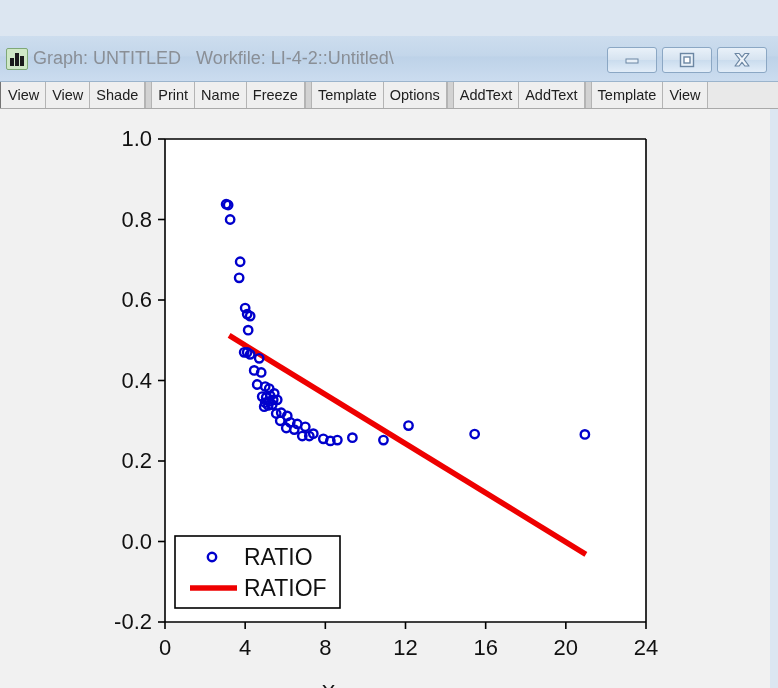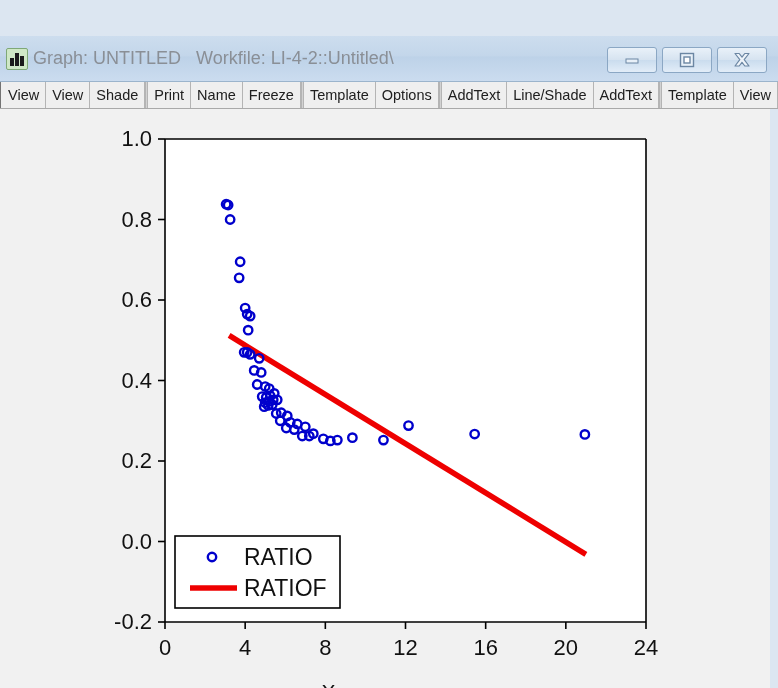--- a/index.html
+++ b/index.html
@@ -180,21 +180,20 @@
     <div class="mbtn">Shade</div>
     <div class="mgap"></div>
     <div class="mbtn">Print</div>
     <div class="mbtn">Name</div>
     <div class="mbtn">Freeze</div>
     <div class="mgap"></div>
     <div class="mbtn">Template</div>
     <div class="mbtn">Options</div>
     <div class="mgap"></div>
     <div class="mbtn">AddText</div>
-    <div class="mbtn">Line/Shade</div>
     <div class="mbtn">AddText</div>
     <div class="mgap"></div>
     <div class="mbtn">Template</div>
     <div class="mbtn">View</div>
   </div>
 
   <div class="client">
     <div class="plotwrap">
       <svg class="plotsvg" id="plot" width="770" height="615" viewBox="0 0 770 615">
           <rect x="165" y="30" width="481" height="483" fill="#ffffff"></rect>

